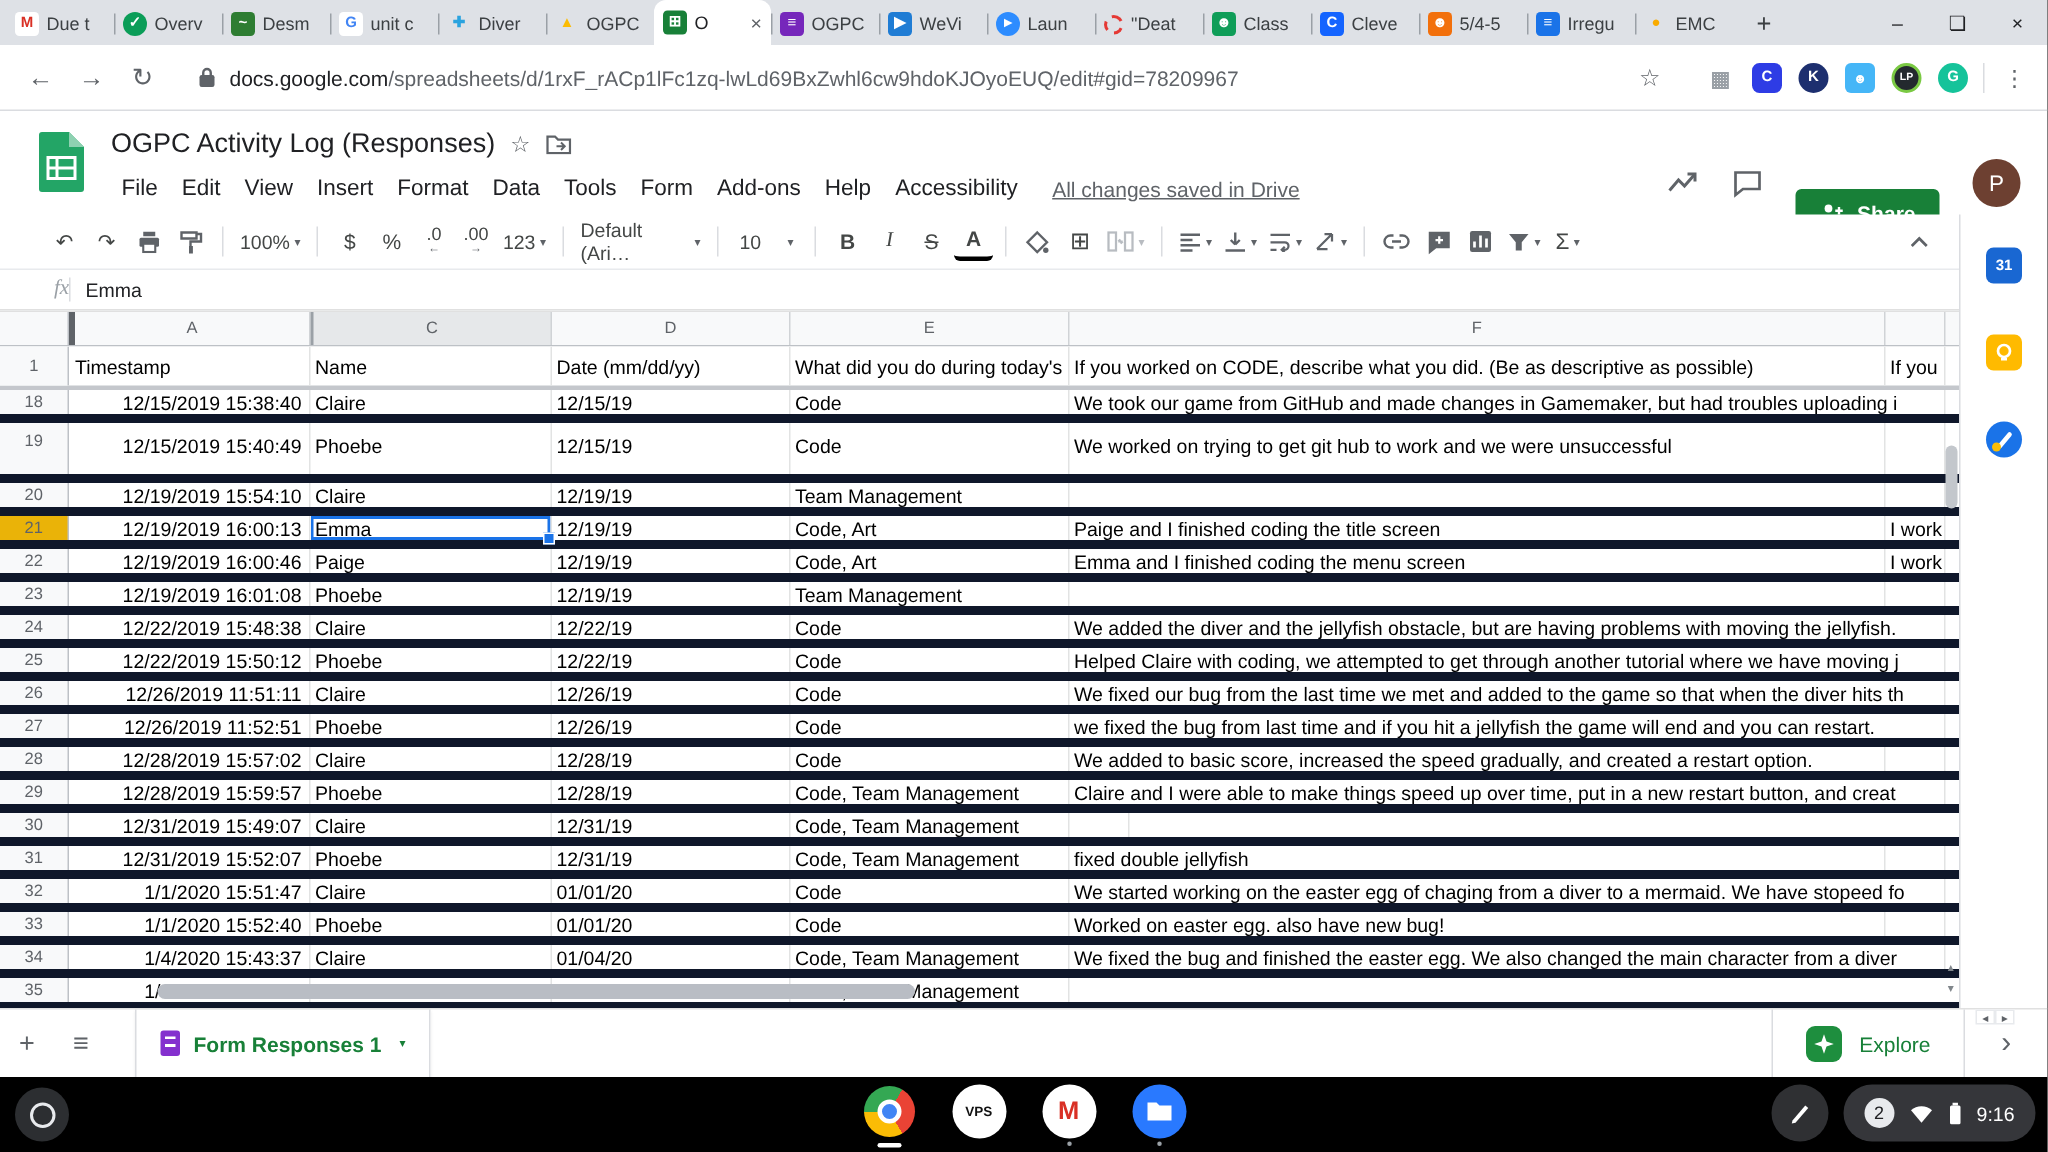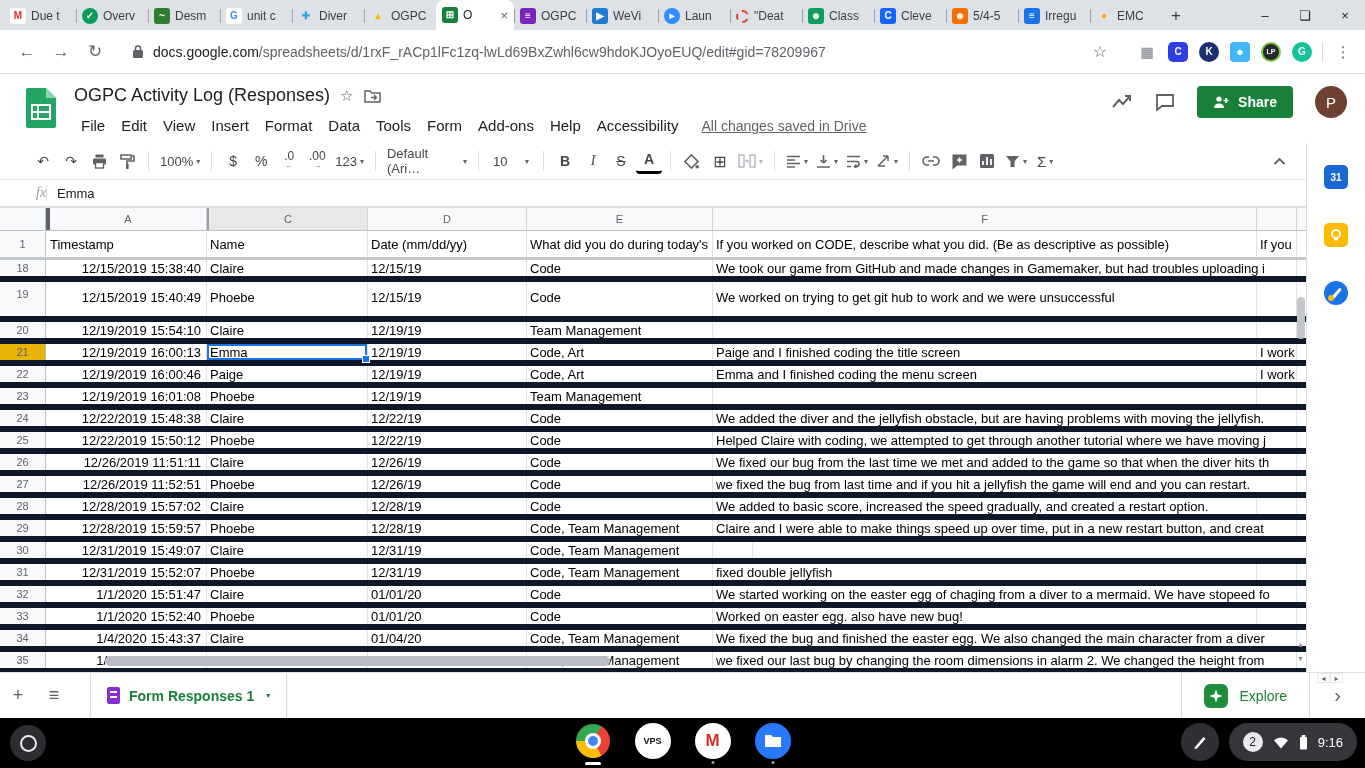--- a/index.html
+++ b/index.html
@@ -43,21 +43,21 @@
   .dochdr{position:absolute;left:0;top:74px;width:1365px;height:69px;background:#fff;}
   .sheets-logo{position:absolute;left:24px;top:12px;}
   .doc-titlerow{position:absolute;left:74px;top:11px;display:flex;align-items:center;gap:10px;}
   .doc-title{font-size:18px;color:#202124;}
   .title-ico{color:#5f6368;font-size:15px;}
   .menubar{position:absolute;left:74px;top:40px;display:flex;align-items:center;gap:2px;font-size:15px;color:#202124;}
   .menu-item{padding:3px 7px;border-radius:3px;}
   .saved-status{margin-left:14px;color:#5f6368;text-decoration:underline;font-size:14px;}
   .hdr-right{position:absolute;right:18px;top:12px;display:flex;align-items:center;gap:22px;}
   .hdr-ico{color:#5f6368;}
-  .share-btn{display:flex;align-items:center;gap:8px;background:#188038;color:#fff;font-size:14px;font-weight:bold;border-radius:4px;padding:8px 16px;}
+  .share-btn{display:flex;align-items:center;gap:8px;background:#188038;color:#fff;font-size:14px;font-weight:bold;border-radius:4px;padding:8px 16px;margin-top:40px;}
   .avatar{width:32px;height:32px;border-radius:50%;background:#6d4031;color:#fff;display:flex;align-items:center;justify-content:center;font-size:15px;}
 
   
   .toolbar{position:absolute;left:0;top:143px;width:1306px;height:37px;background:#fff;border-bottom:1px solid #e8eaed;display:flex;align-items:center;padding-left:30px;gap:2px;}
   .tbtn{min-width:26px;height:26px;display:flex;align-items:center;justify-content:center;color:#444746;font-size:14px;border-radius:4px;padding:0 3px;}
   .tsep{width:1px;height:20px;background:#dadce0;margin:0 6px;flex:none;}
   .carat{font-size:8px;color:#5f6368;margin-left:3px;}
   .tb-zoom{font-size:13px;color:#444746;}
   .decbtn{display:flex;flex-direction:column;align-items:center;line-height:10px;font-size:12px;color:#444746;}
   .decbtn small{font-size:8px;color:#5f6368;}
@@ -598,21 +598,20 @@
         <div class="c d">01/04/20</div>
         <div class="c e">Code, Team Management</div>
         <div class="c f ov">We fixed the bug and finished the easter egg. We also changed the main character from a diver</div>
       </div>
       <div class="g-row">
         <div class="rn">35</div>
         <div class="c a ts">1/4/2020 15:45:50</div>
         <div class="c cc">Phoebe</div>
         <div class="c d">01/04/20</div>
         <div class="c e">Code, Team Management</div>
-        <div class="c f ov">we fixed our last bug by changing the room dimensions in alarm 2. We changed the height from</div>
       </div>
     </div>
   <div class="hthumb" style="position:absolute;left:105px;top:656px;"></div>
   <div class="vthumb" style="position:absolute;left:1297px;top:297px;"></div>
   <div class="stepv" style="top:638px;">▴</div>
   <div class="stepv" style="top:652px;">▾</div>
 
   <div class="sidepanel">
     <div class="sp-ico sp-cal">31</div>
     <div class="sp-ico sp-keep">

